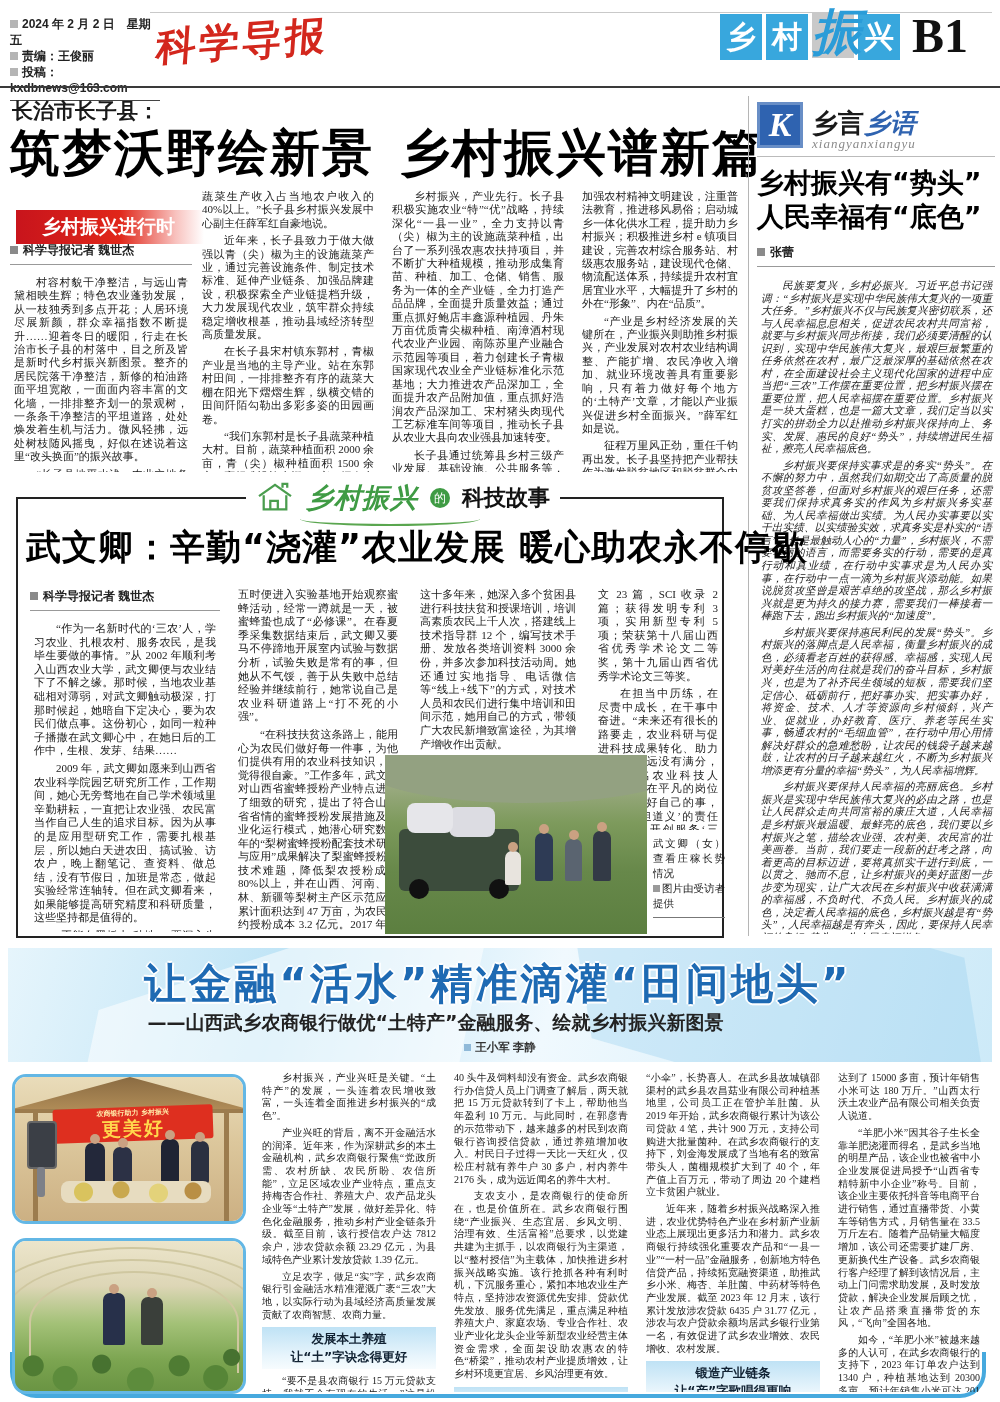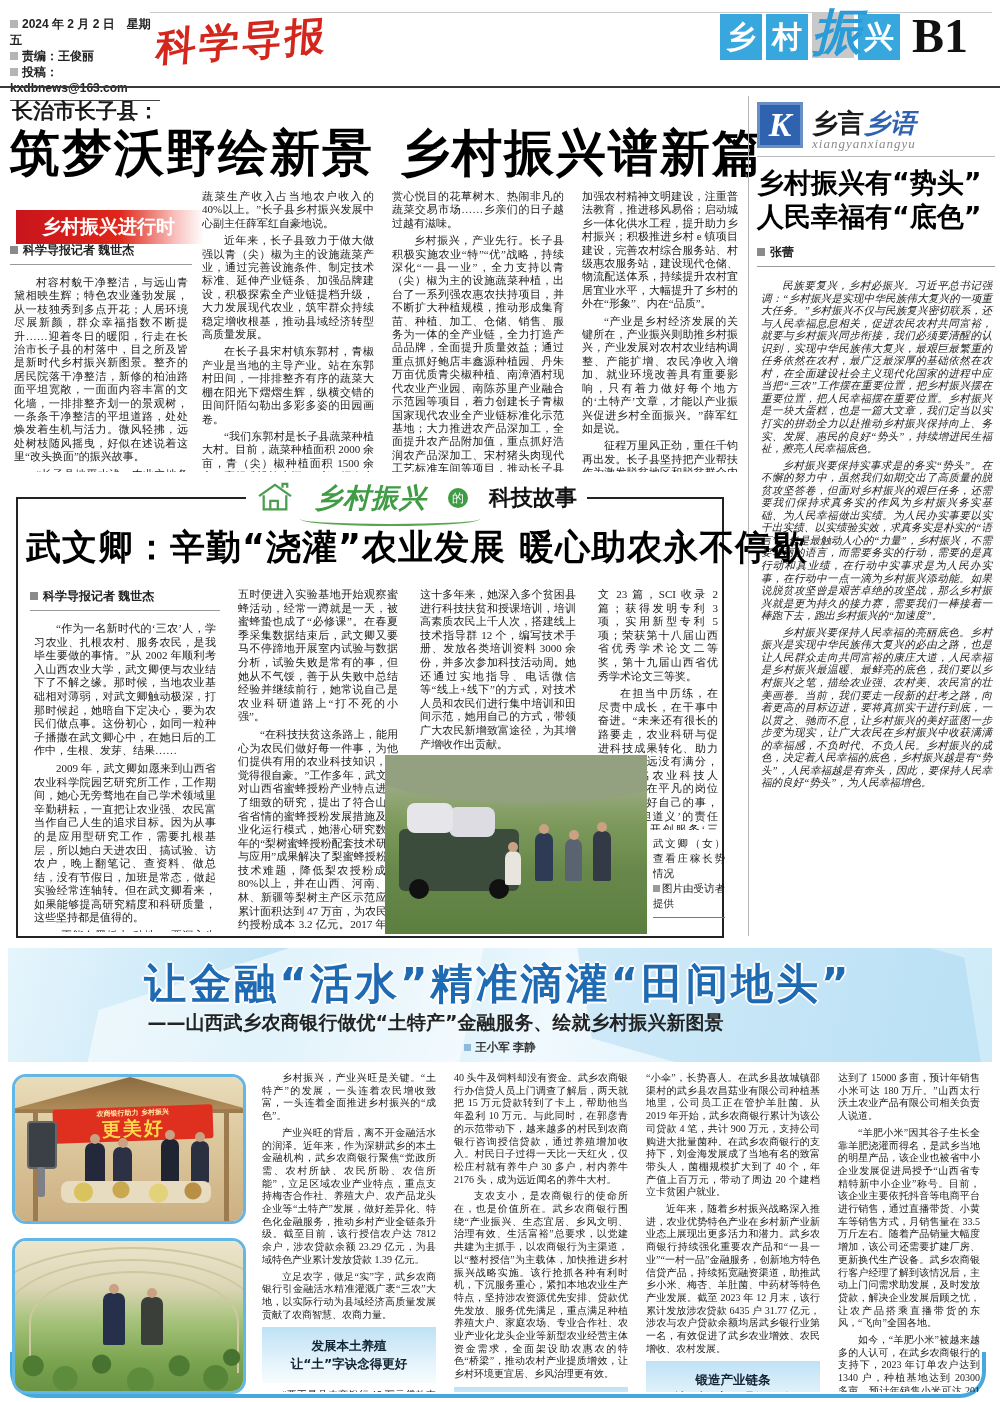--- a/index.html
+++ b/index.html
@@ -51,21 +51,21 @@
   .rp-hair{left:757px;top:156px;width:238px;height:1px;background:#bbb;}
   .rp-hl{left:757px;top:166px;width:240px;font-size:27px;line-height:34px;font-weight:900;
          font-family:"DejaVu Sans","Liberation Sans",sans-serif;color:#000;}
   .rp-byline{left:757px;top:244px;width:238px;}
   .right-body{left:757px;top:276px;width:239px;height:658px;overflow:hidden;
               font-size:10.6px;line-height:12.55px;font-style:italic;color:#222;}
   .right-body p{margin-bottom:1px;}
 
   
   .tech-box{left:16px;top:497px;width:708px;height:441px;border:2px solid #222;box-sizing:border-box;}
-  .badge{left:246px;top:478px;background:#fff;padding:0 10px;display:flex;align-items:center;gap:21px;height:40px;}
+  .badge{left:246px;top:478px;background:#fff;padding:0 10px;display:flex;align-items:center;gap:12px;height:40px;}
   .badge .gscript{color:#3f9b44;font-weight:bold;font-style:italic;font-size:27px;letter-spacing:1px;}
   .badge .decirc{width:20px;height:20px;border-radius:50%;background:#3f9b44;color:#fff;font-size:12px;
                  line-height:20px;text-align:center;font-family:"Liberation Sans",sans-serif;}
   .badge .btext{font-size:22px;font-weight:900;font-family:"DejaVu Sans","Liberation Sans",sans-serif;color:#111;}
   .swoosh{left:300px;top:512px;width:180px;height:12px;border-bottom:2px solid #5aa64f;border-radius:50%;}
   .tech-hl{left:26px;top:524px;width:688px;text-align:center;font-size:35px;font-weight:900;letter-spacing:1px;
            font-family:"DejaVu Sans","Liberation Sans",sans-serif;color:#000;white-space:nowrap;}
   .tech-col{font-size:11px;line-height:13.6px;overflow:hidden;}
   .tech-col p{margin-bottom:1px;}
   .fieldphoto{left:385px;top:755px;width:262px;height:179px;overflow:hidden;background:linear-gradient(180deg,#b7c2a2 0%,#9cab83 16%,#7d9a5c 38%,#67884a 65%,#5c7f40 100%);}
@@ -87,21 +87,21 @@
   .fin-hl{left:8px;top:956px;width:980px;text-align:center;font-size:42px;font-weight:900;letter-spacing:3px;
           font-family:"DejaVu Sans","Liberation Sans",sans-serif;color:#1e6ab3;
           text-shadow:0 2px 0 #fff,2px 0 0 #fff,-2px 0 0 #fff,0 -2px 0 #fff;}
   .fin-sub{left:8px;top:1010px;width:855px;text-align:center;font-size:19px;font-weight:bold;color:#222;
            font-family:"DejaVu Sans","Liberation Sans",sans-serif;}
   .fin-by{left:8px;top:1040px;width:984px;text-align:center;font-size:11.5px;font-weight:bold;color:#333;}
   .fin-by .sq{display:inline-block;width:7px;height:7px;background:#8fb9d8;margin-right:4px;}
   .fphoto{width:234px;border:3px solid #63b7e5;border-radius:14px;overflow:hidden;box-sizing:border-box;}
   .fin-col{font-size:10px;line-height:12.7px;overflow:hidden;}
   .fin-col p{margin-bottom:1px;}
-  .subbox{margin:6px 4px;padding:10px 2px;text-align:center;font-weight:900;color:#123;
+  .subbox{margin:6px 4px;padding:3px 2px;text-align:center;font-weight:900;color:#123;
           font-family:"DejaVu Sans","Liberation Sans",sans-serif;font-size:12.5px;line-height:18px;
           background:linear-gradient(180deg,#bfe2f5 0%,#e8f5fc 70%,#f7fcfe 100%);}
   .botframe{left:10px;top:1352px;width:976px;height:46px;border:4px solid #46a9de;border-top:none;
             border-radius:0 0 26px 26px;box-sizing:border-box;}
 
   
   .pav{position:relative;width:100%;height:144px;background:linear-gradient(180deg,#e9dcba 0%,#dcc79c 45%,#ccb083 100%);}
   .roof{position:absolute;left:-10px;top:0;width:250px;height:34px;background:linear-gradient(180deg,#8a6b42,#b18d58);clip-path:polygon(0 100%,50% 0,100% 100%);}
   .beam{position:absolute;background:#9c7c4e;}
   .redbanner{position:absolute;left:38px;top:30px;width:160px;height:34px;background:#de2f1f;border-radius:3px;
@@ -163,21 +163,20 @@
     <p class="jp">村容村貌干净整洁，与远山青黛相映生辉；特色农业蓬勃发展，从一枝独秀到多点开花；人居环境尽展新颜，群众幸福指数不断提升……迎着冬日的暖阳，行走在长治市长子县的村落中，目之所及皆是新时代乡村振兴新图景。整齐的居民院落干净整洁，新修的柏油路面平坦宽敞，一面面内容丰富的文化墙，一排排整齐划一的景观树，一条条干净整洁的平坦道路，处处焕发着生机与活力。微风轻拂，远处树枝随风摇曳，好似在述说着这里“改头换面”的振兴故事。</p>
     <p class="jp">“长子县地平水浅，农业立地条件良好，被誉为‘中国青椒之乡’，是山西省重要的青（尖）椒生产基地。以青（尖）椒为主的蔬菜产业是长子县的特色产业和支柱产业，70%的农户靠种菜实现脱贫致富，</p>
   </div>
   <div class="abs lead-col" style="left:198px;top:186px;width:180px;height:286px;">
     <p class="jp cont">蔬菜生产收入占当地农户收入的 40%以上。”长子县乡村振兴发展中心副主任薛军红自豪地说。</p>
     <p class="jp">近年来，长子县致力于做大做强以青（尖）椒为主的设施蔬菜产业，通过完善设施条件、制定技术标准、延伸产业链条、加强品牌建设，积极探索全产业链提档升级，大力发展现代农业，筑牢群众持续稳定增收根基，推动县域经济转型高质量发展。</p>
     <p class="jp">在长子县宋村镇东郭村，青椒产业是当地的主导产业。站在东郭村田间，一排排整齐有序的蔬菜大棚在阳光下熠熠生辉，纵横交错的田间阡陌勾勒出多彩多姿的田园画卷。</p>
     <p class="jp">“我们东郭村是长子县蔬菜种植大村。目前，蔬菜种植面积 2000 余亩，青（尖）椒种植面积 1500 余亩，高标准设施大棚 15 座，拥有全县最大的蔬菜交易市场和保鲜冷库，合理化、规模化的产业布局助推蔬菜种植成为农民增收的绿色产业、富民产业。”东郭村党支部书记、村委会主任杜旭东眼中满是希望。在他身后，平整宽阔的水泥路、错落有致的农家小院、</p>
   </div>
   <div class="abs lead-col" style="left:388px;top:186px;width:180px;height:286px;">
-    <p class="jp cont">赏心悦目的花草树木、热闹非凡的蔬菜交易市场……乡亲们的日子越过越有滋味。</p>
     <p class="jp">乡村振兴，产业先行。长子县积极实施农业“特”“优”战略，持续深化“一县一业”，全力支持以青（尖）椒为主的设施蔬菜种植，出台了一系列强农惠农扶持项目，并不断扩大种植规模，推动形成集育苗、种植、加工、仓储、销售、服务为一体的全产业链，全力打造产品品牌，全面提升质量效益；通过重点抓好鲍店丰鑫源种植园、丹朱万亩优质青尖椒种植、南漳酒村现代农业产业园、南陈苏里产业融合示范园等项目，着力创建长子青椒国家现代农业全产业链标准化示范基地；大力推进农产品深加工，全面提升农产品附加值，重点抓好浩润农产品深加工、宋村猪头肉现代工艺标准车间等项目，推动长子县从农业大县向农业强县加速转变。</p>
     <p class="jp">长子县通过统筹县乡村三级产业发展、基础设施、公共服务等，大力发展乡村特色产业，不断改善农村人居环境。通过深入实施推进补齐农村基础设施和公共服务短板，健全完善“三治融合”治理体系，</p>
   </div>
   <div class="abs lead-col" style="left:578px;top:186px;width:164px;height:286px;">
     <p class="jp cont">加强农村精神文明建设，注重普法教育，推进移风易俗；启动城乡一体化供水工程，提升助力乡村振兴；积极推进乡村 e 镇项目建设，完善农村综合服务站、村级惠农服务站，建设现代仓储、物流配送体系，持续提升农村宜居宜业水平，大幅提升了乡村的外在“形象”、内在“品质”。</p>
     <p class="jp">“产业是乡村经济发展的关键所在，产业振兴则助推乡村振兴，产业发展对农村农业结构调整、产能扩增、农民净收入增加、就业环境改善具有重要影响，只有着力做好每个地方的‘土特产’文章，才能以产业振兴促进乡村全面振兴。”薛军红如是说。</p>
     <p class="jp">征程万里风正劲，重任千钧再出发。长子县坚持把产业帮扶作为激发脱贫地区和脱贫群众内生发展动力的重要举措，聚力产业增量提质、精准扶贫多点发力、建立完善联农带农机制等，延伸拓展做强农业产业链，让群众切实享受到乡村振兴带来的红利，真正实现农业强农村美农民富。如今，广袤的长子大地上，由县城到乡村、由表及里正发生着巨大变化，一幅多姿多彩的和美乡村画卷正徐徐展开！</p>
   </div>
   <div class="abs vdiv"></div>
 
@@ -190,20 +189,21 @@
   <div class="abs rp-hl">
     <div>乡村振兴有“势头”</div>
     <div>人民幸福有“底色”</div>
   </div>
   <div class="abs byline rp-byline">
     <span class="sq"></span><span>张蕾</span>
   </div>
   <div class="abs right-body">
     <p class="jp">民族要复兴，乡村必振兴。习近平总书记强调：“乡村振兴是实现中华民族伟大复兴的一项重大任务。”乡村振兴不仅与民族复兴密切联系，还与人民幸福息息相关，促进农民农村共同富裕，就要与乡村振兴同步衔接，我们必须要清醒的认识到，实现中华民族伟大复兴，最艰巨最繁重的任务依然在农村，最广泛最深厚的基础依然在农村，在全面建设社会主义现代化国家的进程中应当把“三农”工作摆在重要位置，把乡村振兴摆在重要位置，把人民幸福摆在重要位置。乡村振兴是一块大蛋糕，也是一篇大文章，我们定当以实打实的拼劲全力以赴推动乡村振兴保持向上、务实、发展、惠民的良好“势头”，持续增进民生福祉，擦亮人民幸福底色。</p>
     <p class="jp">乡村振兴要保持实事求是的务实“势头”。在不懈的努力中，虽然我们如期交出了高质量的脱贫攻坚答卷，但面对乡村振兴的艰巨任务，还需要我们保持求真务实的作风为乡村振兴务实基础、为人民幸福做出实绩。为人民办实事要以实干出实绩、以实绩验实效，求真务实是朴实的“语言”，也是最触动人心的“力量”，乡村振兴，不需要华丽的语言，而需要务实的行动，需要的是真行动和真业绩，在行动中实事求是为人民办实事，在行动中一点一滴为乡村振兴添动能。如果说脱贫攻坚曾是艰苦卓绝的攻坚战，那么乡村振兴就是更为持久的接力赛，需要我们一棒接着一棒跑下去，跑出乡村振兴的“加速度”。</p>
+    <p class="jp">乡村振兴要保持惠民利民的发展“势头”。乡村振兴的落脚点是人民幸福，衡量乡村振兴的成色，必须看老百姓的获得感、幸福感，实现人民对美好生活的向往就是我们的奋斗目标，乡村振兴，也是为了补齐民生领域的短板，需要我们坚定信心、砥砺前行，把好事办实、把实事办好，将资金、技术、人才等资源向乡村倾斜，兴产业、促就业，办好教育、医疗、养老等民生实事，畅通农村的“毛细血管”，在行动中用心用情解决好群众的急难愁盼，让农民的钱袋子越来越鼓，让农村的日子越来越红火，不断为乡村振兴增添更有分量的幸福“势头”，为人民幸福增辉。</p>
     <p class="jp">乡村振兴要保持人民幸福的亮丽底色。乡村振兴是实现中华民族伟大复兴的必由之路，也是让人民群众走向共同富裕的康庄大道，人民幸福是乡村振兴最温暖、最鲜亮的底色，我们要以乡村振兴之笔，描绘农业强、农村美、农民富的壮美画卷。当前，我们要走一段新的赶考之路，向着更高的目标迈进，要将真抓实干进行到底，一以贯之、驰而不息，让乡村振兴的美好蓝图一步步变为现实，让广大农民在乡村振兴中收获满满的幸福感，不负时代、不负人民。乡村振兴的成色，决定着人民幸福的底色，乡村振兴越是有“势头”，人民幸福越是有奔头，因此，要保持人民幸福的良好“势头”，为人民幸福增色。</p>
   </div>
 
   <div class="abs tech-box"></div>
   <div class="abs badge">
     <svg width="38" height="32" viewBox="0 0 40 34" fill="none" stroke="#4a9d4e" stroke-width="2.4">
       <path d="M3 15 L20 3 L37 15"></path>
         <path d="M8 14 V29 H32 V14"></path>
         <path d="M15 29 V20 H23 V29"></path>
         <path d="M28 6 V2 H33 V6"></path>

